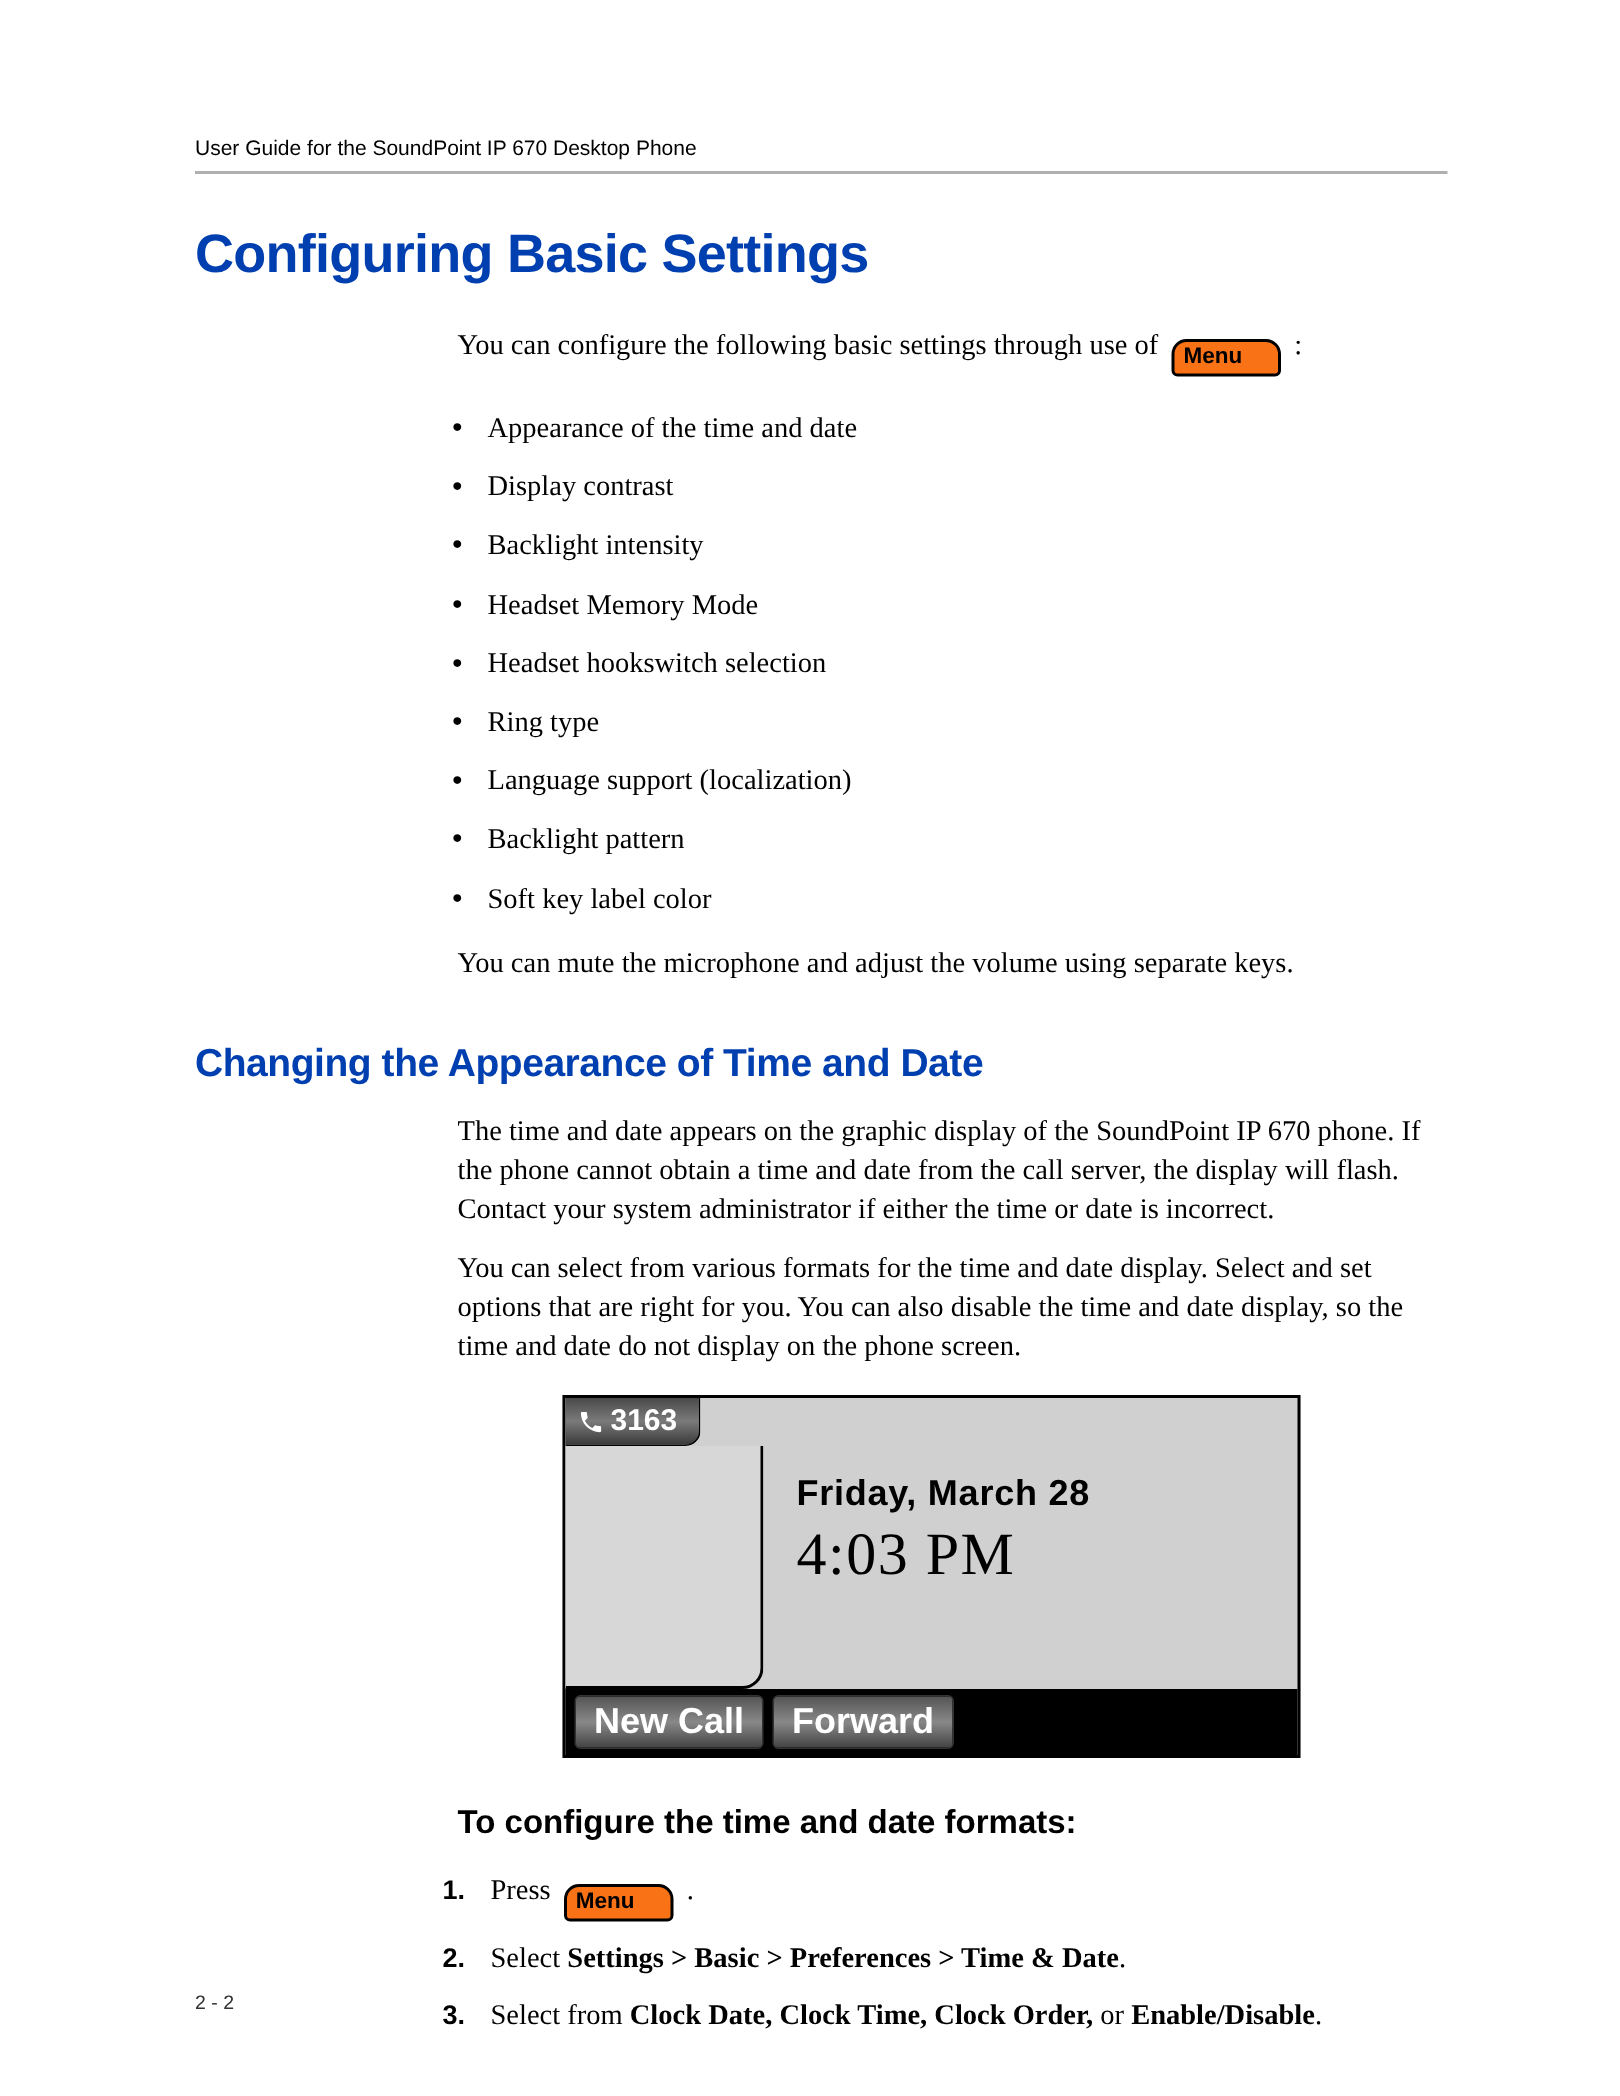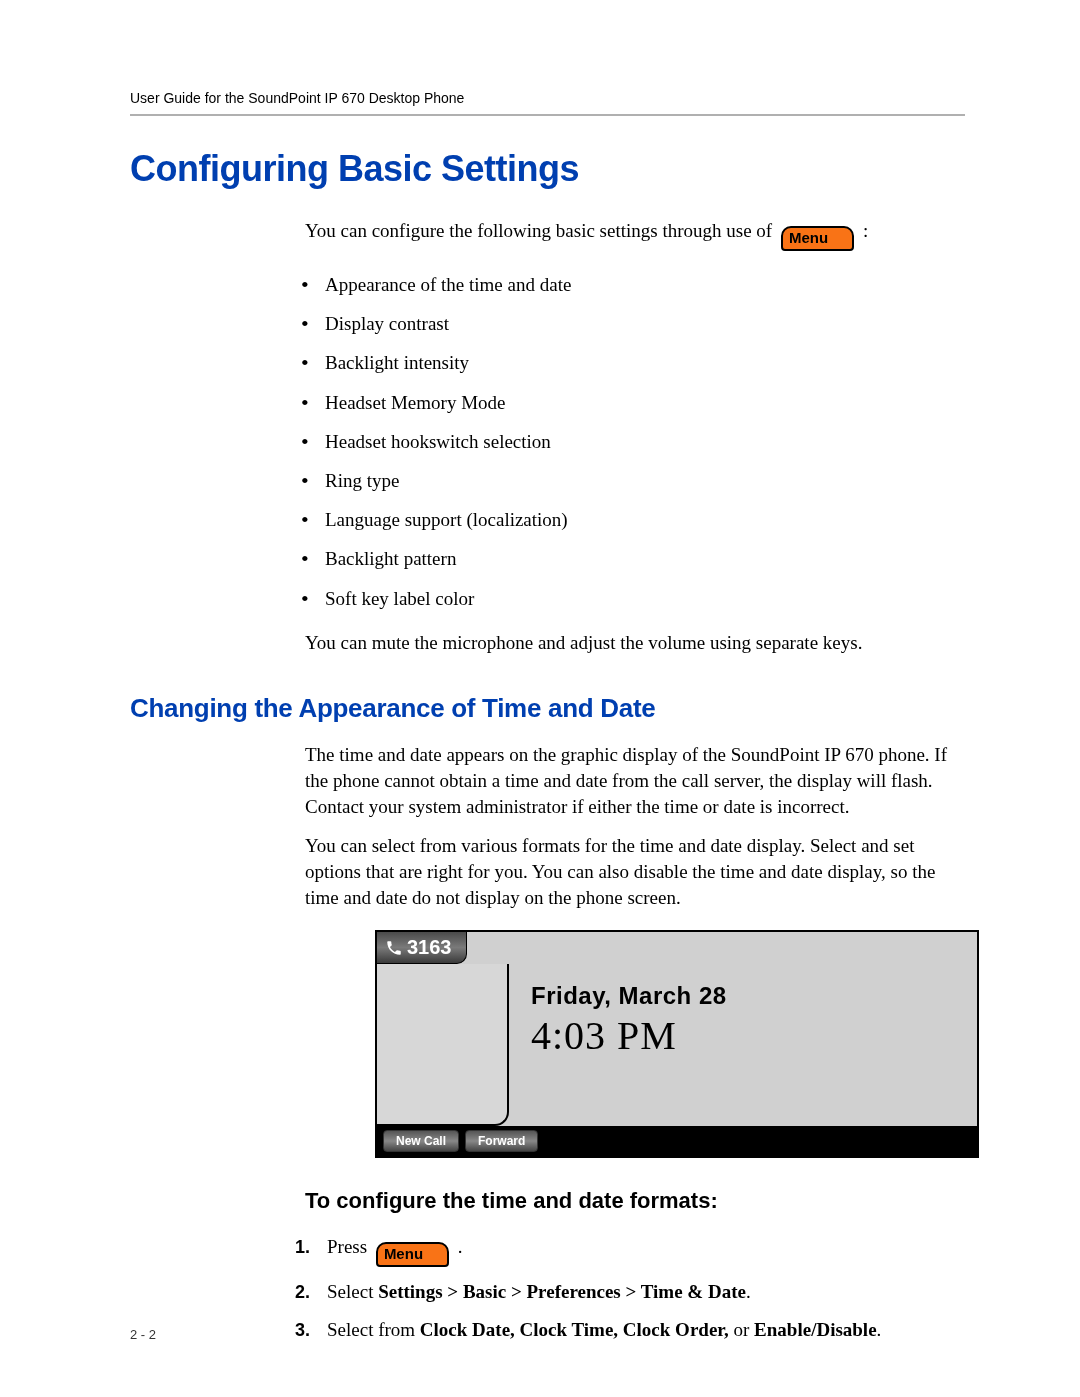--- a/index.html
+++ b/index.html
@@ -78,21 +78,21 @@
     font-weight: bold;
     font-size: 15px;
     line-height: 1;
     background: #f97316;
     margin: 0 4px;
     position: relative;
     top: -2px;
   }
   .phone-screenshot {
     margin: 20px 0 30px 70px;
-    width: 604px;
+    width: 492px;
   }
   .phone-frame {
     border: 2px solid #000;
     background: #d0d0d0;
     padding: 0;
   }
   .phone-topbar {
     display: flex;
     align-items: stretch;
   }
@@ -147,21 +147,21 @@
     background: #000;
     display: flex;
     gap: 6px;
     padding: 4px 6px;
   }
   .softkey {
     background: linear-gradient(to bottom, #555, #888 50%, #444);
     color: #fff;
     font-family: Arial, Helvetica, sans-serif;
     font-weight: bold;
-    font-size: 12px;
+    font-size: 24px;
     padding: 3px 12px;
     border: 1px solid #333;
     border-radius: 4px;
   }
   .procedure-heading {
     font-family: Arial, Helvetica, sans-serif;
     font-weight: bold;
     font-size: 22px;
     margin: 26px 0 18px 0;
   }

